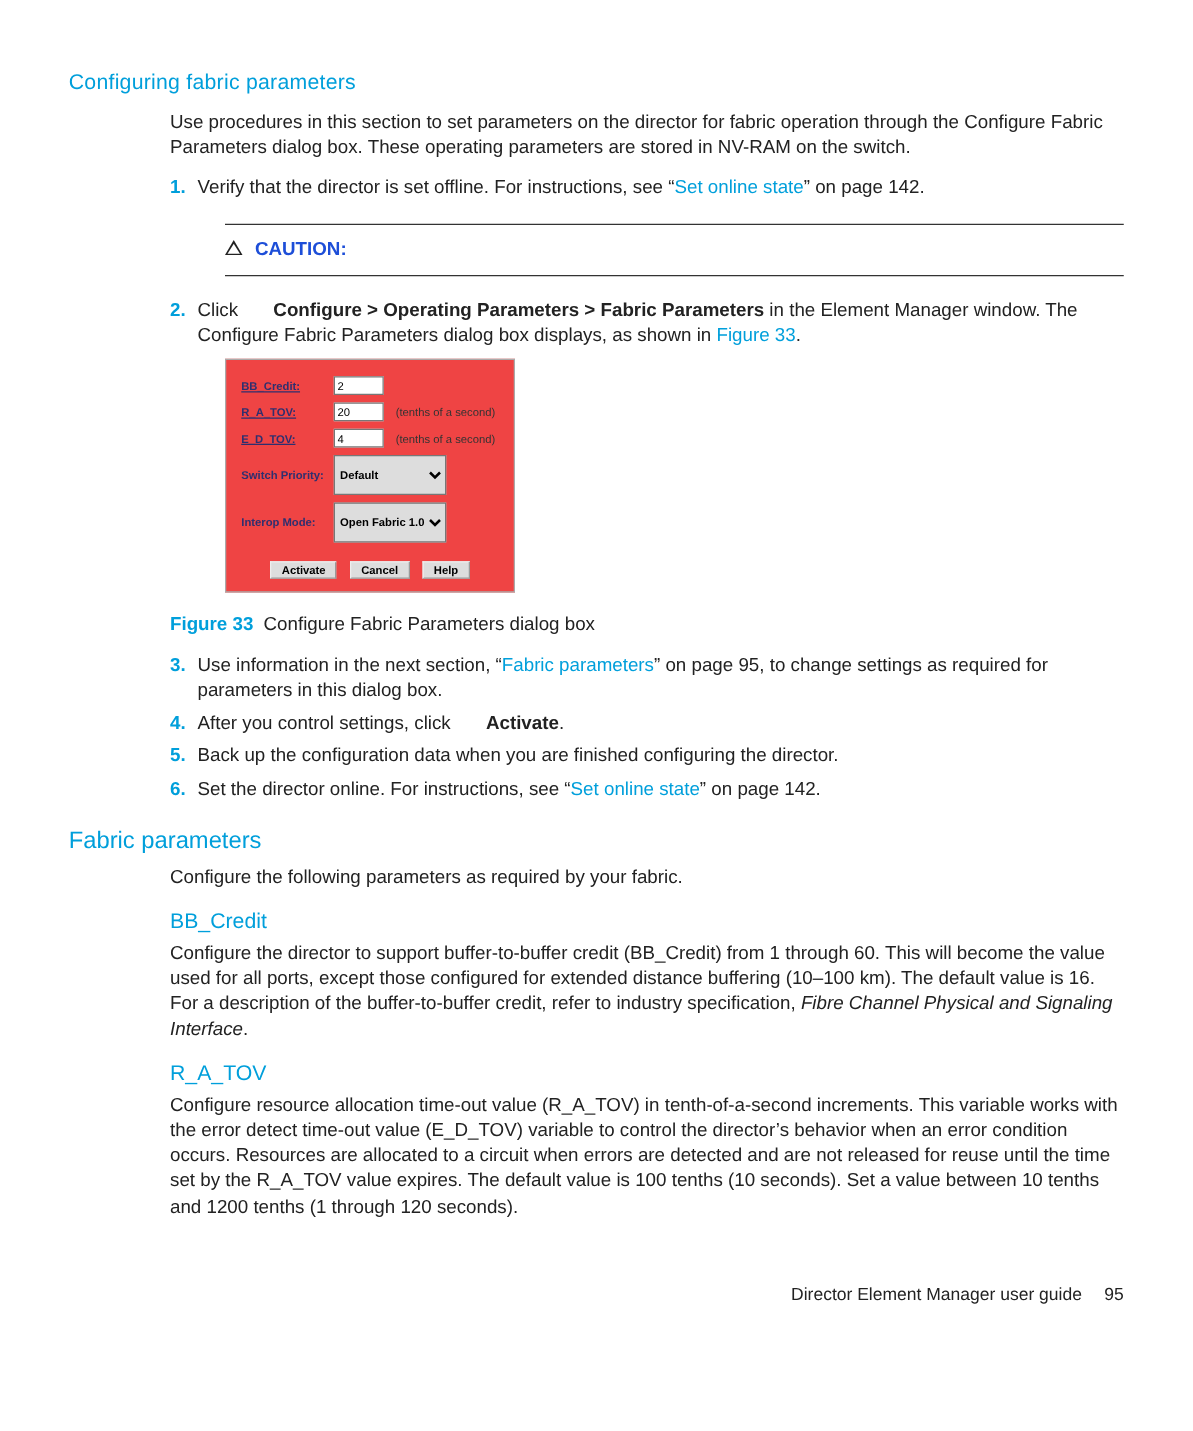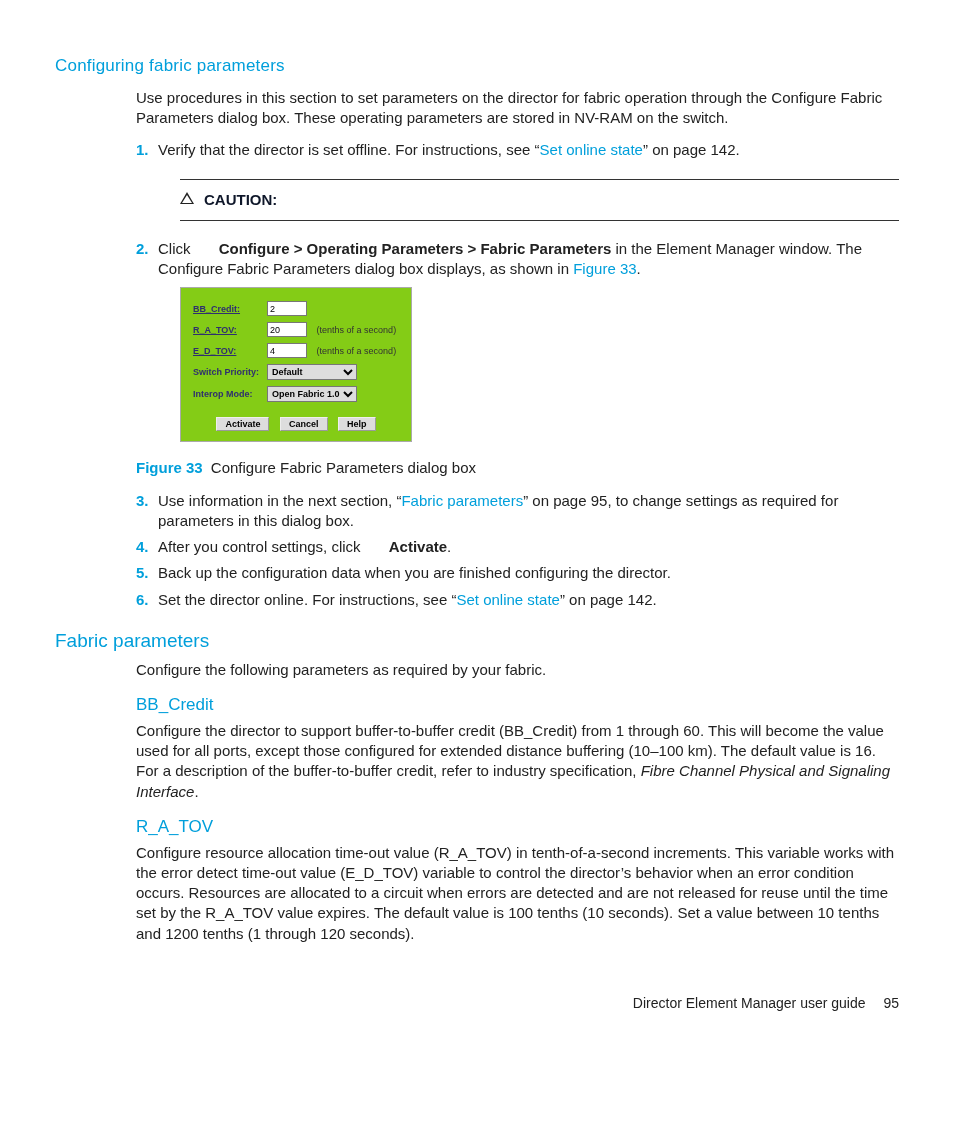--- a/index.html
+++ b/index.html
@@ -46,45 +46,45 @@
   }
   .caution-icon::after {
     content:"";
     position:absolute;
     left:-5px; top:3px;
     width:0;height:0;
     border-left:5px solid transparent;
     border-right:5px solid transparent;
     border-bottom:8px solid #fff;
   }
-  .caution-label { color: #0f172a; font-weight: 700; margin-right: 12px; white-space: nowrap;}
+  .caution-label { color: #1d4ed8; font-weight: 700; margin-right: 12px; white-space: nowrap;}
   .link { color: #009fdb; }
   .bold { font-weight: 700; margin-left: 24px; }
   .figure-label { color: #009fdb; font-weight: 700; margin-right: 4px;}
   .subheading1 { color: #009fdb; font-weight: 300; font-size: 19px; margin: 18px 0 6px 0; }
   .subheading2 { color: #009fdb; font-weight: 300; font-size: 17px; margin: 14px 0 4px 0; }
   .italic { font-style: italic; }
   .dialog {
-    background: #84cc16;
+    background: #ef4444;
     width: 214px;
     margin: 8px 0 16px 22px;
     padding: 10px 8px 10px 8px;
     font-family: Arial, sans-serif;
     font-size: 9px;
     color: #3a3a6a;
     border: 1px solid #aaa;
   }
   .dialog table { border-collapse: collapse; width:100%; }
   .dialog td { padding: 3px 4px; vertical-align: middle; font-weight:700;}
   .dialog .field-label { color: #2f2f6f; text-decoration: underline; text-decoration-style: solid; width:60px; white-space:nowrap;}
   .dialog input[type="text"] {
     width: 34px; height: 13px; font-size:9px; padding:0 2px; border:1px solid #777; background:#fff;
   }
   .dialog select {
-    font-size: 9px; width: 90px; height:16px; background:#ddd; border:1px solid #777; font-weight:700;
+    font-size: 9px; width: 90px; height:32px; background:#ddd; border:1px solid #777; font-weight:700;
   }
   .dialog .unit { font-weight:400; color:#333; font-size:9px; }
   .dialog .btnrow { text-align:center; margin-top:12px; }
   .dialog button {
     font-size:9px; padding:1px 8px; margin:0 4px; background:#ddd; border:1px outset #eee; font-weight:700;
   }
   .footer { margin-top: 50px; text-align: right; font-size: 14px; }
   .footer .pn { margin-left: 14px; margin-top: 22px; }
 </style>
 </head>

